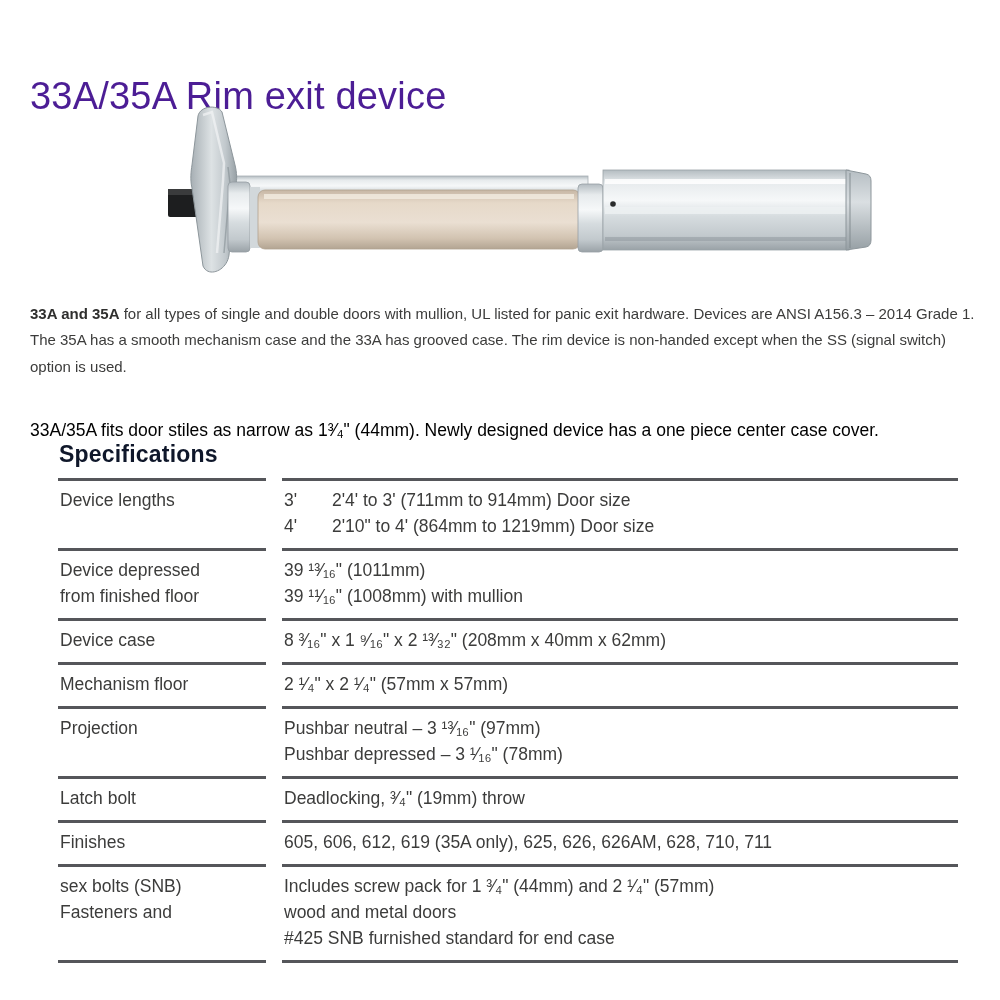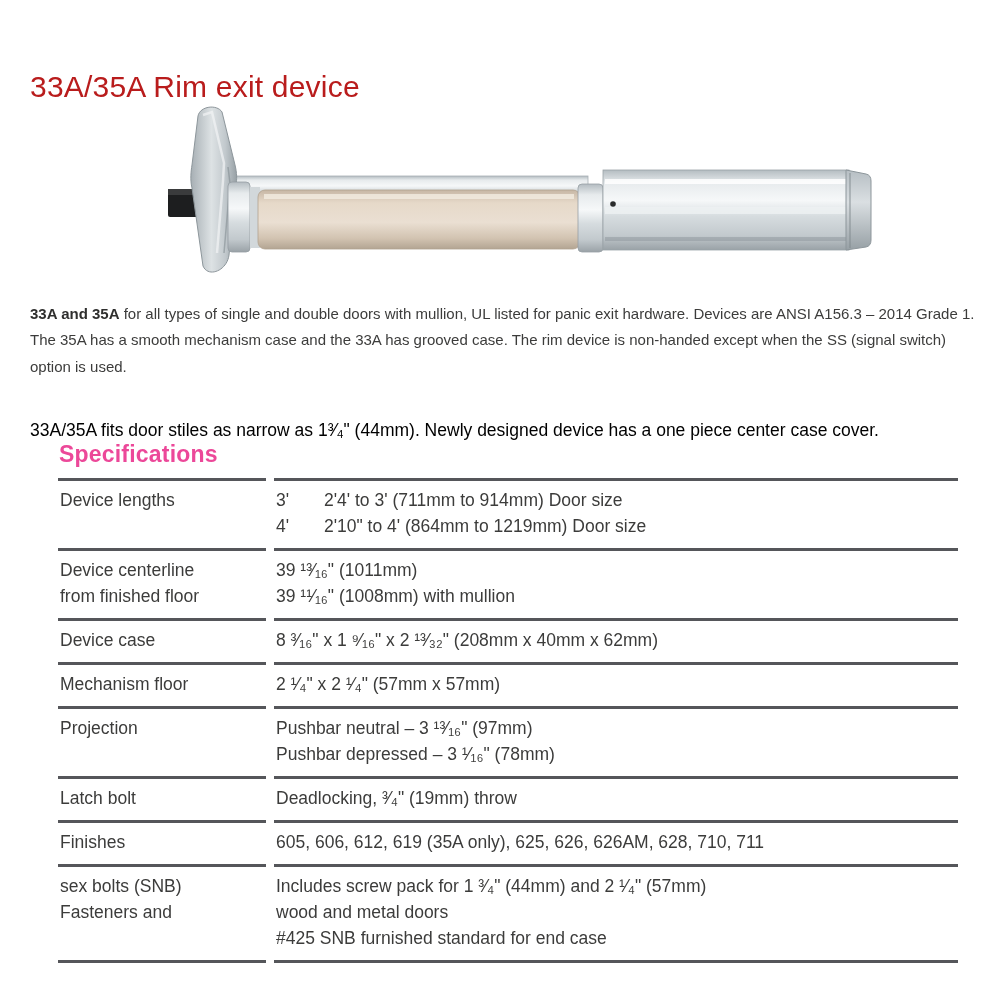--- a/index.html
+++ b/index.html
@@ -3,38 +3,38 @@
 <meta charset="utf-8">
 <style>
   html,body{margin:0;padding:0;}
   body{
     width:1000px;height:1000px;background:#ffffff;position:relative;
     font-family:"Liberation Sans","DejaVu Sans",sans-serif;
     color:#3c3c3b;-webkit-font-smoothing:antialiased;
   }
   .page-title{
     position:absolute;left:30px;top:50px;
-    font-size:30px;font-weight:400;color:#b91c1c;letter-spacing:.2px;
+    font-size:38px;font-weight:400;color:#4c1d95;letter-spacing:.2px;
   }
   .hero{position:absolute;left:140px;top:103px;width:760px;height:182px;}
   .intro{
     position:absolute;left:30px;top:286px;width:950px;
     font-size:15px;line-height:1.76;color:#3c3c3b;
   }
   .intro .lead{font-weight:700;color:#2f2f2e;}
   .note{
     position:absolute;left:30px;top:399px;width:950px;
     font-size:17.5px;line-height:1.5;color:#000000;
   }
   .specs{position:absolute;left:58px;top:441px;width:900px;}
   .specs-heading{
-    font-size:23px;font-weight:700;color:#ec4899;
+    font-size:23px;font-weight:700;color:#0f172a;
     margin:0 0 10px 1px;letter-spacing:.2px;
   }
-  .spec-table{display:grid;grid-template-columns:208px 1fr;column-gap:8px;}
+  .spec-table{display:grid;grid-template-columns:208px 1fr;column-gap:16px;}
   .cell{
     border-top:3px solid #55565a;
     padding:6px 0 9px 2px;
     font-size:17.5px;line-height:26px;color:#3c3c3b;
   }
   .cell.bottom{border-bottom:3px solid #55565a;}
   .entry{display:grid;grid-template-columns:48px 1fr;}
   .sz{color:#3c3c3b;}
 </style>
 </head>
@@ -119,21 +119,21 @@
         <span class="sz">3'</span>
         <span>2'4' to 3' (711mm to 914mm) Door size</span>
       </div>
       <div class="entry">
         <span class="sz">4'</span>
         <span>2'10" to 4' (864mm to 1219mm) Door size</span>
       </div>
     </div>
 
     <div class="cell">
-      <div>Device centerline</div>
+      <div>Device depressed</div>
       <div>from finished floor</div>
     </div>
     <div class="cell">
       <div>39 ¹³⁄₁₆" (1011mm)</div>
       <div>39 ¹¹⁄₁₆" (1008mm) with mullion</div>
     </div>
 
     <div class="cell">
       <div>Device case</div>
     </div>

